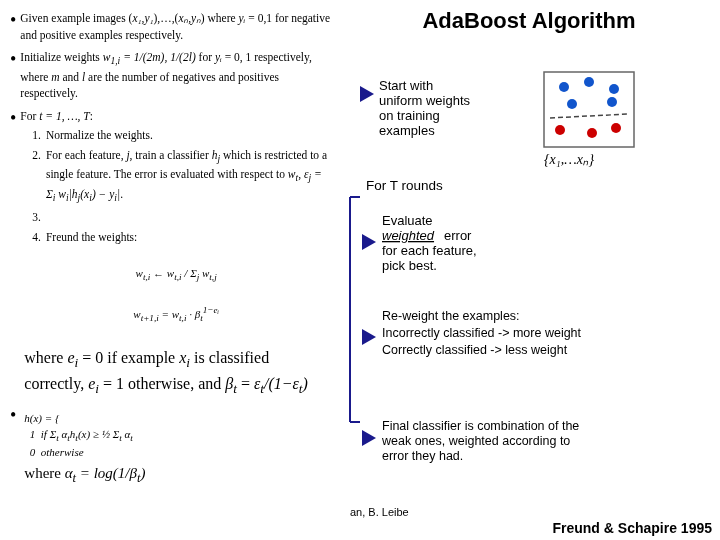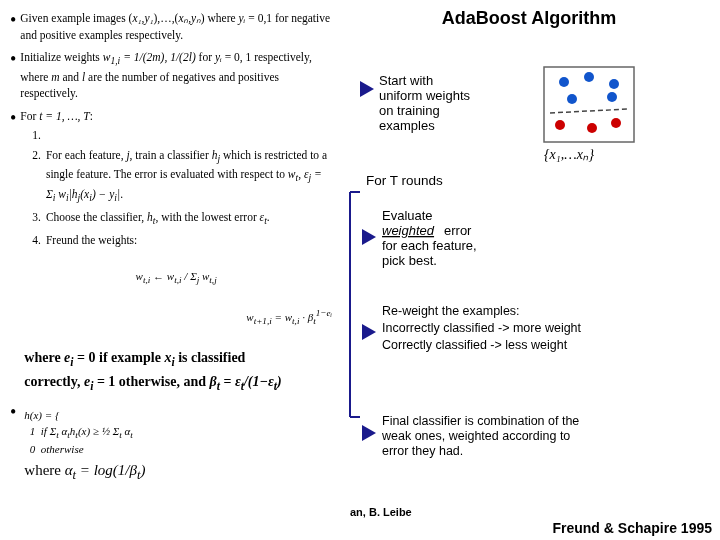--- a/index.html
+++ b/index.html
@@ -77,21 +77,21 @@
     }
 
     
     .right-panel {
       flex: 1;
       padding: 8px 8px 8px 4px;
       position: relative;
     }
 
     .right-title {
-      font-size: 18px;
+      font-size: 22px;
       font-weight: bold;
       font-family: Arial, sans-serif;
       color: #000;
       text-align: center;
       margin-bottom: 8px;
     }
 
     
     .footer {
       position: absolute;
@@ -101,21 +101,20 @@
       display: flex;
       justify-content: space-between;
       align-items: center;
       padding: 0 10px;
       font-size: 11px;
       font-family: Arial, sans-serif;
     }
 
     .footer-author {
       font-size: 11px;
-      font-weight: bold;
     }
 
     .footer-ref {
       font-size: 14px;
       font-weight: bold;
       font-family: Arial, sans-serif;
       margin-top: 32px;
     }
   </style>
 </head>
@@ -139,42 +138,42 @@
           where <span class="math">m</span> and <span class="math">l</span> are the number of negatives and positives respectively.
         </span>
       </li>
       <li>
         <span class="bullet">•</span>
         <div>
           <span>For <span class="math">t = 1, …, T</span>:</span>
           <ol class="sub-list">
             <li>
               <span class="num-label">1.</span>
+              <span>Normalize the weights.</span>
             </li>
             <li>
               <span class="num-label">2.</span>
               <span>For each feature, <span class="math">j</span>, train a classifier <span class="math">h<sub>j</sub></span> which
               is restricted to a single feature. The error is evaluated with respect to <span class="math">w<sub>t</sub></span>, <span class="math">ε<sub>j</sub> = Σ<sub>i</sub> w<sub>i</sub>|h<sub>j</sub>(x<sub>i</sub>) − y<sub>i</sub>|</span>.</span>
             </li>
             <li>
               <span class="num-label">3.</span>
-              <span>Choose the classifier, <span class="math">h<sub>t</sub></span>, with the lowest error <span class="math">ε<sub>t</sub></span>.</span>
             </li>
             <li>
               <span class="num-label">4.</span>
               <span>Freund the weights:</span>
             </li>
           </ol>
           <div class="formula-block">
             <span class="math">w<sub>t,i</sub> ← w<sub>t,i</sub> / Σ<sub>j</sub> w<sub>t,j</sub></span>
           </div>
-          <div class="formula-block" style="margin-top:10px;text-align:right;">
+          <div class="formula-block" style="margin-top:10px;">
             <span class="math">w<sub>t+1,i</sub> = w<sub>t,i</sub> · β<sub>t</sub><sup>1−eᵢ</sup></span>
           </div>
-          <div style="font-size:14px; margin-top:2px; padding-left:4px;font-weight:bold;">
+          <div style="font-size:16px; margin-top:2px; padding-left:4px;">
             where <span class="math">e<sub>i</sub></span> = 0 if example <span class="math">x<sub>i</sub></span> is classified<br>
             correctly, <span class="math">e<sub>i</sub></span> = 1 otherwise, and <span class="math">β<sub>t</sub></span> = <span class="math">ε<sub>t</sub>/(1−ε<sub>t</sub>)</span>
           </div>
         </div>
       </li>
       <li style="margin-top:4px;">
         <span class="bullet">•</span>
         <div>
           <div style="font-size:11px; margin-top:6px; padding-left:4px;">
             <span class="math">h(x) = {<br>&nbsp;&nbsp;1 &nbsp;if Σ<sub>t</sub> α<sub>t</sub>h<sub>t</sub>(x) ≥ ½ Σ<sub>t</sub> α<sub>t</sub><br>&nbsp;&nbsp;0 &nbsp;otherwise</span>

